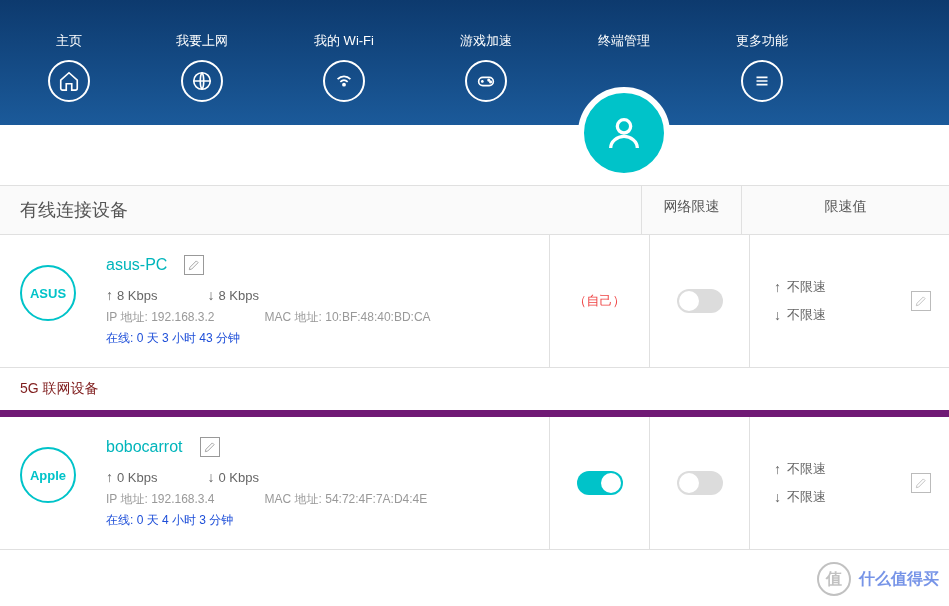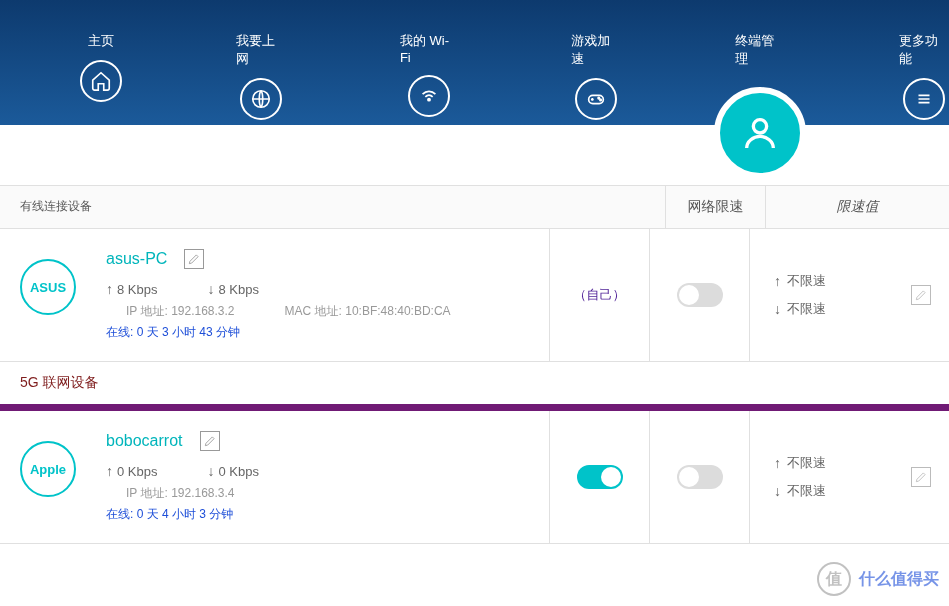--- a/index.html
+++ b/index.html
@@ -1,51 +1,51 @@
 <!DOCTYPE html>
 <html><head>
 <meta charset="utf-8">
 <style>
 * { margin: 0; padding: 0; box-sizing: border-box; }
 body { font-family: "Microsoft YaHei", Arial, sans-serif; background: #fff; width: 949px; height: 606px; overflow: hidden; position: relative; }
 
-.header { height: 125px; background: linear-gradient(180deg, #0d3a6e 0%, #1b5a9a 100%); display: flex; align-items: flex-start; padding-top: 32px; padding-left: 80px; gap: 114px; position: relative; }
+.header { height: 125px; background: linear-gradient(180deg, #0d3a6e 0%, #1b5a9a 100%); display: flex; align-items: flex-start; padding-top: 32px; padding-left: 48px; gap: 86px; position: relative; }
 .nav-item { display: flex; flex-direction: column; align-items: center; color: #fff; font-size: 13px; cursor: pointer; }
 .nav-label { margin-bottom: 10px; }
 .nav-icon-circle { width: 42px; height: 42px; border: 2px solid #fff; border-radius: 50%; display: flex; align-items: center; justify-content: center; }
 .nav-icon-circle svg { fill: none; stroke: #fff; stroke-width: 1.8; }
 
 .nav-active { position: relative; }
 .active-circle { position: absolute; top: 55px; width: 92px; height: 92px; border-radius: 50%; background: #00c3c9; border: 6px solid #fff; display: flex; align-items: center; justify-content: center; }
 .active-circle svg { stroke: #fff; fill: none; stroke-width: 2; }
 
 .content { padding-top: 60px; }
 
 .section-header { display: flex; border-top: 1px solid #e0e0e0; border-bottom: 1px solid #e0e0e0; background: #fafafa; }
-.section-header-left { flex: 1; padding: 12px 20px; font-size: 12px; color: #555; }
+.section-header-left { flex: 1; padding: 12px 20px; font-size: 18px; color: #555; }
 .section-header-cell { width: 100px; text-align: center; padding: 12px 0; font-size: 14px; color: #555; border-left: 1px solid #e0e0e0; }
-.section-header-cell.limit { width: 184px; font-style: italic; }
+.section-header-cell.limit { width: 208px; }
 
 .device-row { display: flex; border-bottom: 1px solid #e0e0e0; min-height: 120px; }
 .device-main { flex: 1; display: flex; padding: 20px; align-items: flex-start; }
 .device-badge { width: 56px; height: 56px; border: 2px solid #00c3c9; border-radius: 50%; display: flex; align-items: center; justify-content: center; color: #00c3c9; font-weight: bold; font-size: 13px; margin-right: 30px; flex-shrink: 0; margin-top: 10px; }
 .device-info { flex: 1; }
 .device-name-row { display: flex; align-items: center; gap: 17px; margin-bottom: 12px; }
 .device-name { color: #00b5bb; font-size: 16px; font-weight: 500; }
 .edit-icon { width: 20px; height: 20px; border: 1.5px solid #999; display: flex; align-items: center; justify-content: center; cursor: pointer; }
 .edit-icon svg { stroke: #999; fill: none; stroke-width: 1.5; }
 .device-stats { display: flex; gap: 50px; margin-bottom: 6px; }
 .stat { color: #666; font-size: 13px; display: flex; align-items: center; gap: 4px; }
 .arrow { font-size: 14px; }
-.device-meta { color: #999; font-size: 12px; margin-top: 6px; display: flex; gap: 50px; margin-left: 20px; }
+.device-meta { color: #999; font-size: 12px; margin-top: 6px; display: flex; gap: 50px; }
 .device-online { color: #1d4ed8; font-size: 12px; margin-top: 4px; }
 
 .device-cell { width: 100px; display: flex; align-items: center; justify-content: center; border-left: 1px solid #e0e0e0; flex-direction: column; }
 .device-cell.limit { width: 200px; align-items: flex-start; padding-left: 24px; position: relative; }
-.self-text { color: #4c1d95; font-size: 13px; text-align: right; }
+.self-text { color: #ef4444; font-size: 13px; text-align: right; }
 
 .toggle { width: 46px; height: 24px; border-radius: 12px; background: #dcdcdc; position: relative; cursor: pointer; }
 .toggle-knob { width: 20px; height: 20px; border-radius: 50%; background: #fff; position: absolute; top: 2px; left: 2px; transition: left 0.2s; }
 .toggle.on { background: #00c3c9; }
 .toggle.on .toggle-knob { left: 24px; }
 
 .limit-line { color: #666; font-size: 13px; display: flex; align-items: center; gap: 6px; margin: 5px 0; }
 .limit-edit { position: absolute; right: 18px; top: 50%; transform: translateY(-50%); width: 20px; height: 20px; border: 1.5px solid #bbb; display: flex; align-items: center; justify-content: center; cursor: pointer; }
 .limit-edit svg { stroke: #bbb; fill: none; stroke-width: 1.5; }
 
@@ -196,20 +196,21 @@
               <span class="arrow">↑</span>
               <span>0 Kbps</span>
             </span>
           <span class="stat">
               <span class="arrow">↓</span>
               <span>0 Kbps</span>
             </span>
         </div>
         <div class="device-meta">
           <span><span>IP 地址: </span><span>192.168.3.4</span></span>
+          <span><span>MAC 地址: </span><span>54:72:4F:7A:D4:4E</span></span>
         </div>
         <div class="device-online"><span>在线:  </span><span>0 天 4 小时 3 分钟</span></div>
       </div>
     </div>
     <div class="device-cell">
       <div class="toggle on">
           <div class="toggle-knob"></div>
         </div>
     </div>
     <div class="device-cell">

